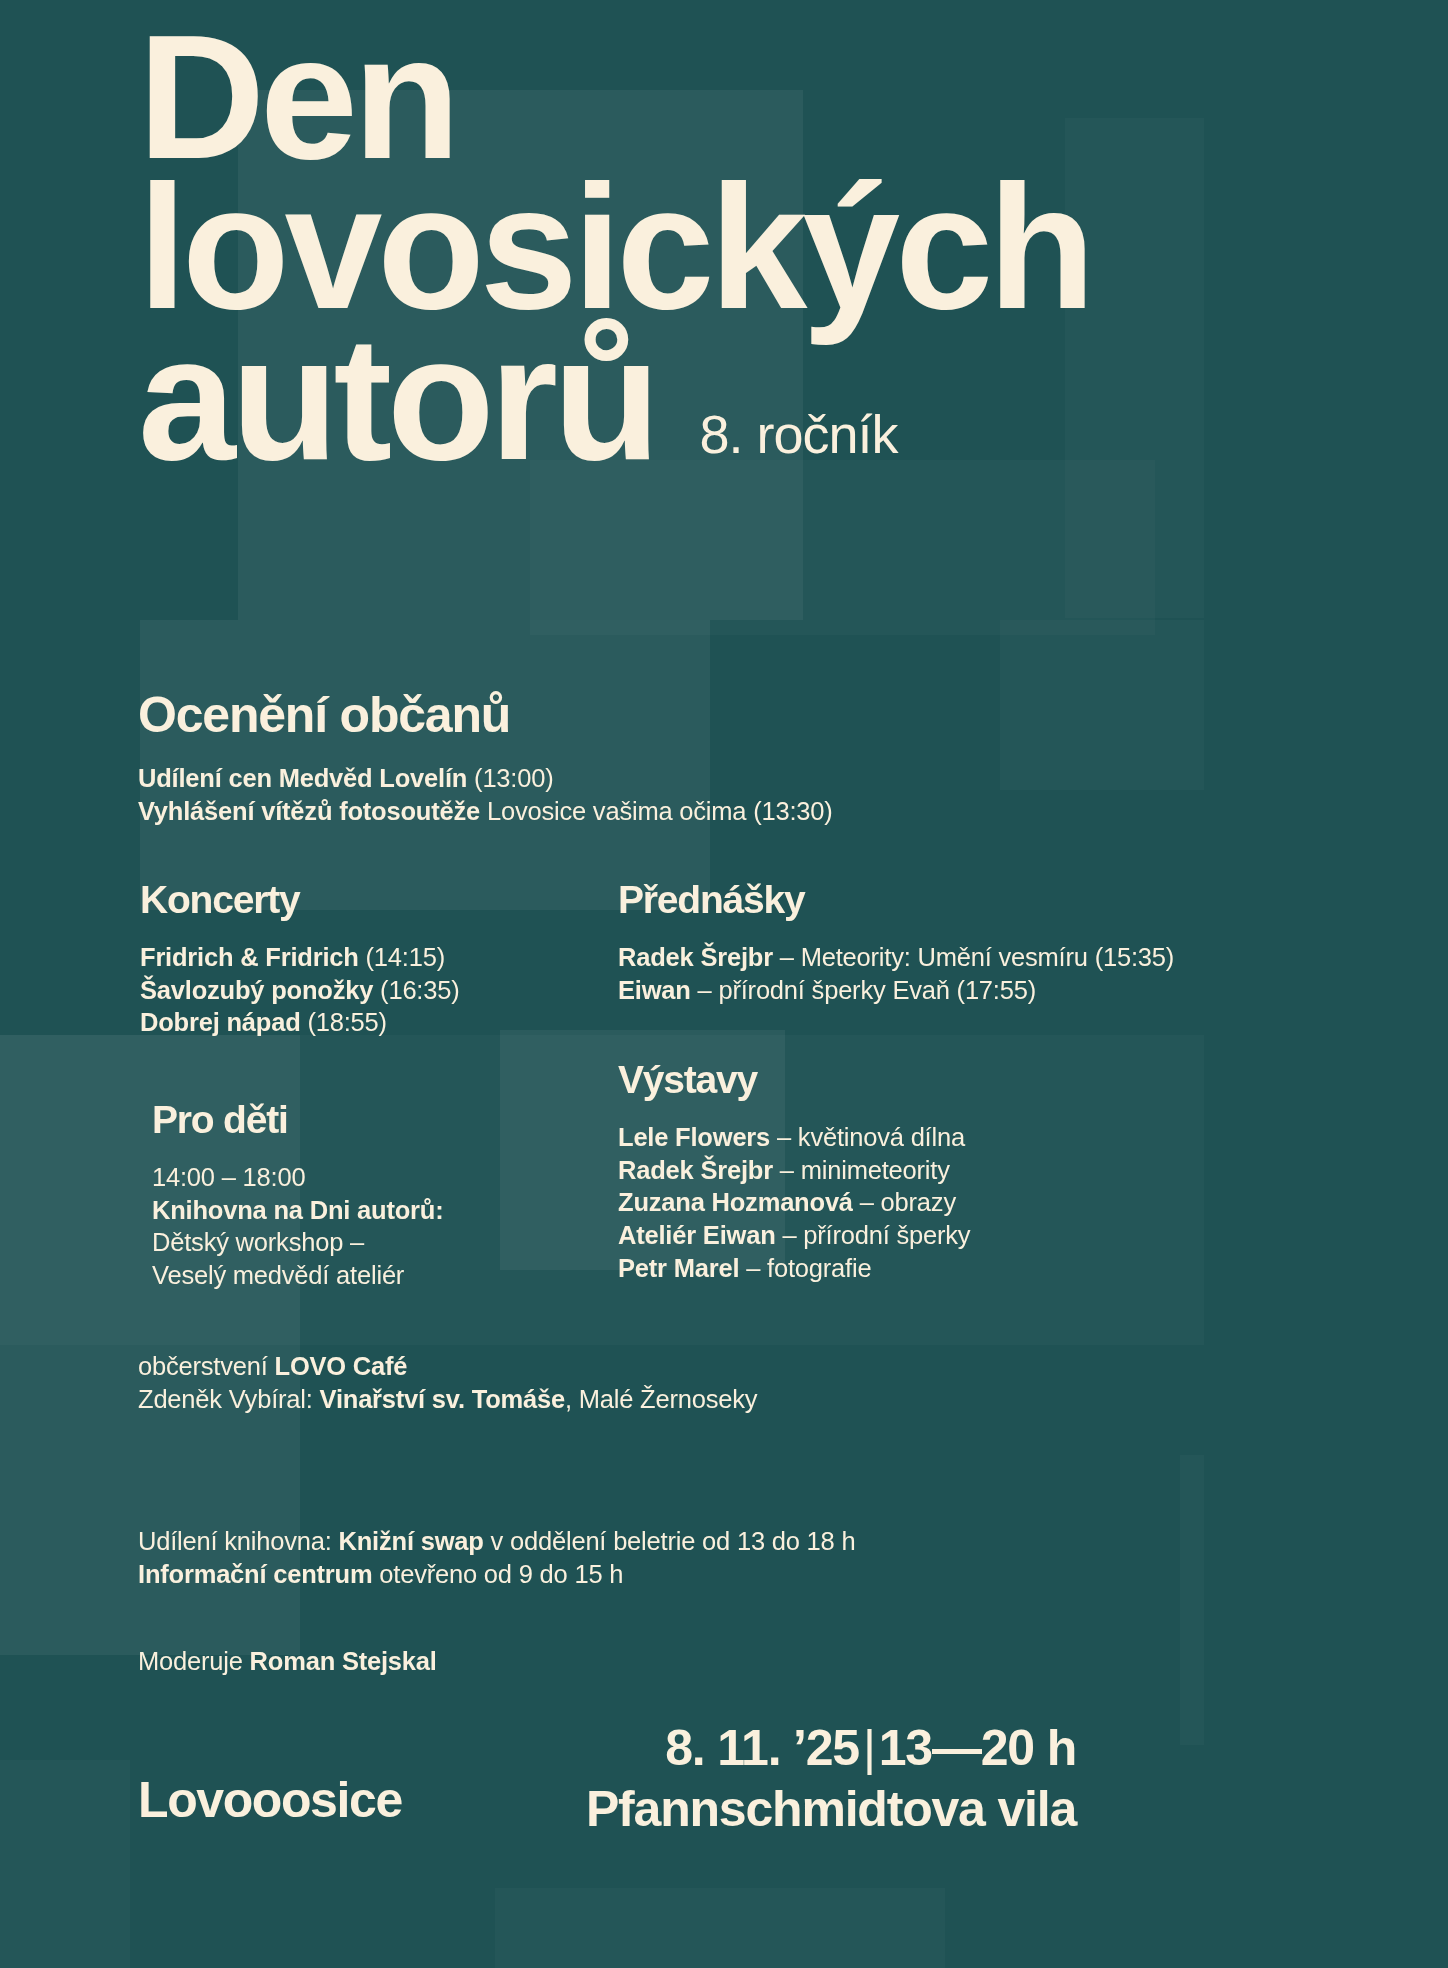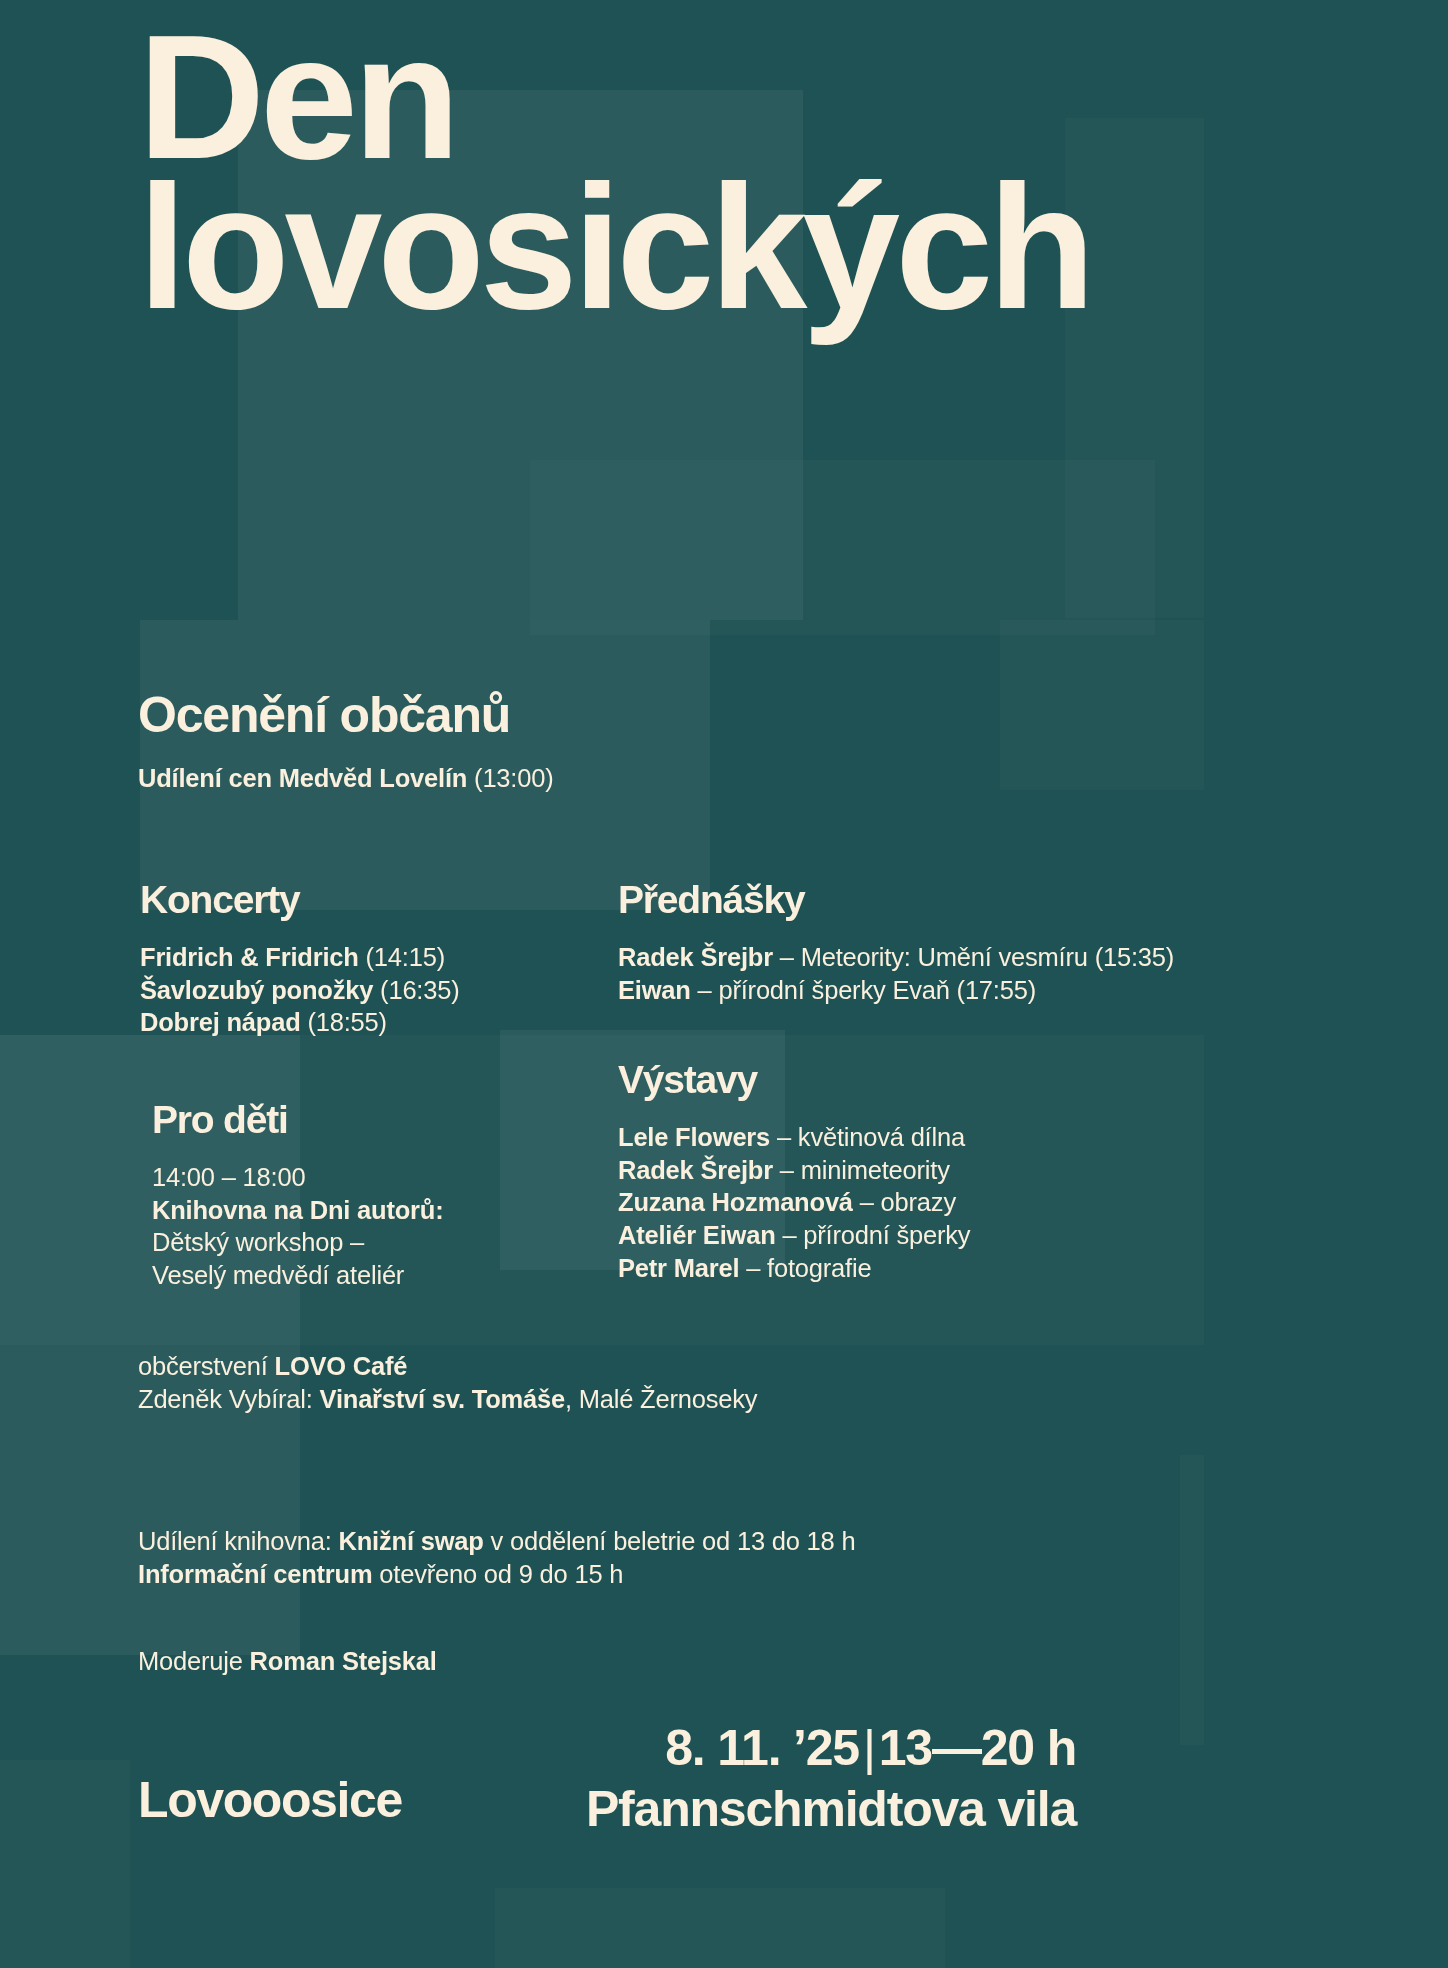--- a/index.html
+++ b/index.html
@@ -140,27 +140,34 @@
     <div class="blk b3" style="left:495px; top:1888px; width:450px; height:80px;"></div>
     <div class="blk b3" style="left:0px; top:1760px; width:130px; height:208px;"></div>
   </div>
 
   <div class="content">
 
     <div class="title-wrap">
       <h1 class="title">
         <span class="ln">Den</span>
         <span class="ln">lovosických</span>
+        <span class="ln title-line3">
+          <span>autorů</span>
+          <span class="edition">8. ročník</span>
+        </span>
       </h1>
     </div>
 
     <div class="sec-oceneni">
       <h2 class="sec big">Ocenění občanů</h2>
       <div class="line">
         <b>Udílení cen Medvěd Lovelín</b><span> (13:00)</span>
+      </div>
+      <div class="line">
+        <b>Vyhlášení vítězů fotosoutěže</b><span> Lovosice vašima očima (13:30)</span>
       </div>
     </div>
 
     <div class="sec-koncerty">
       <h2 class="sec">Koncerty</h2>
       <div class="line">
         <b>Fridrich &amp; Fridrich</b><span> (14:15)</span>
       </div>
       <div class="line">
         <b>Šavlozubý ponožky</b><span> (16:35)</span>

